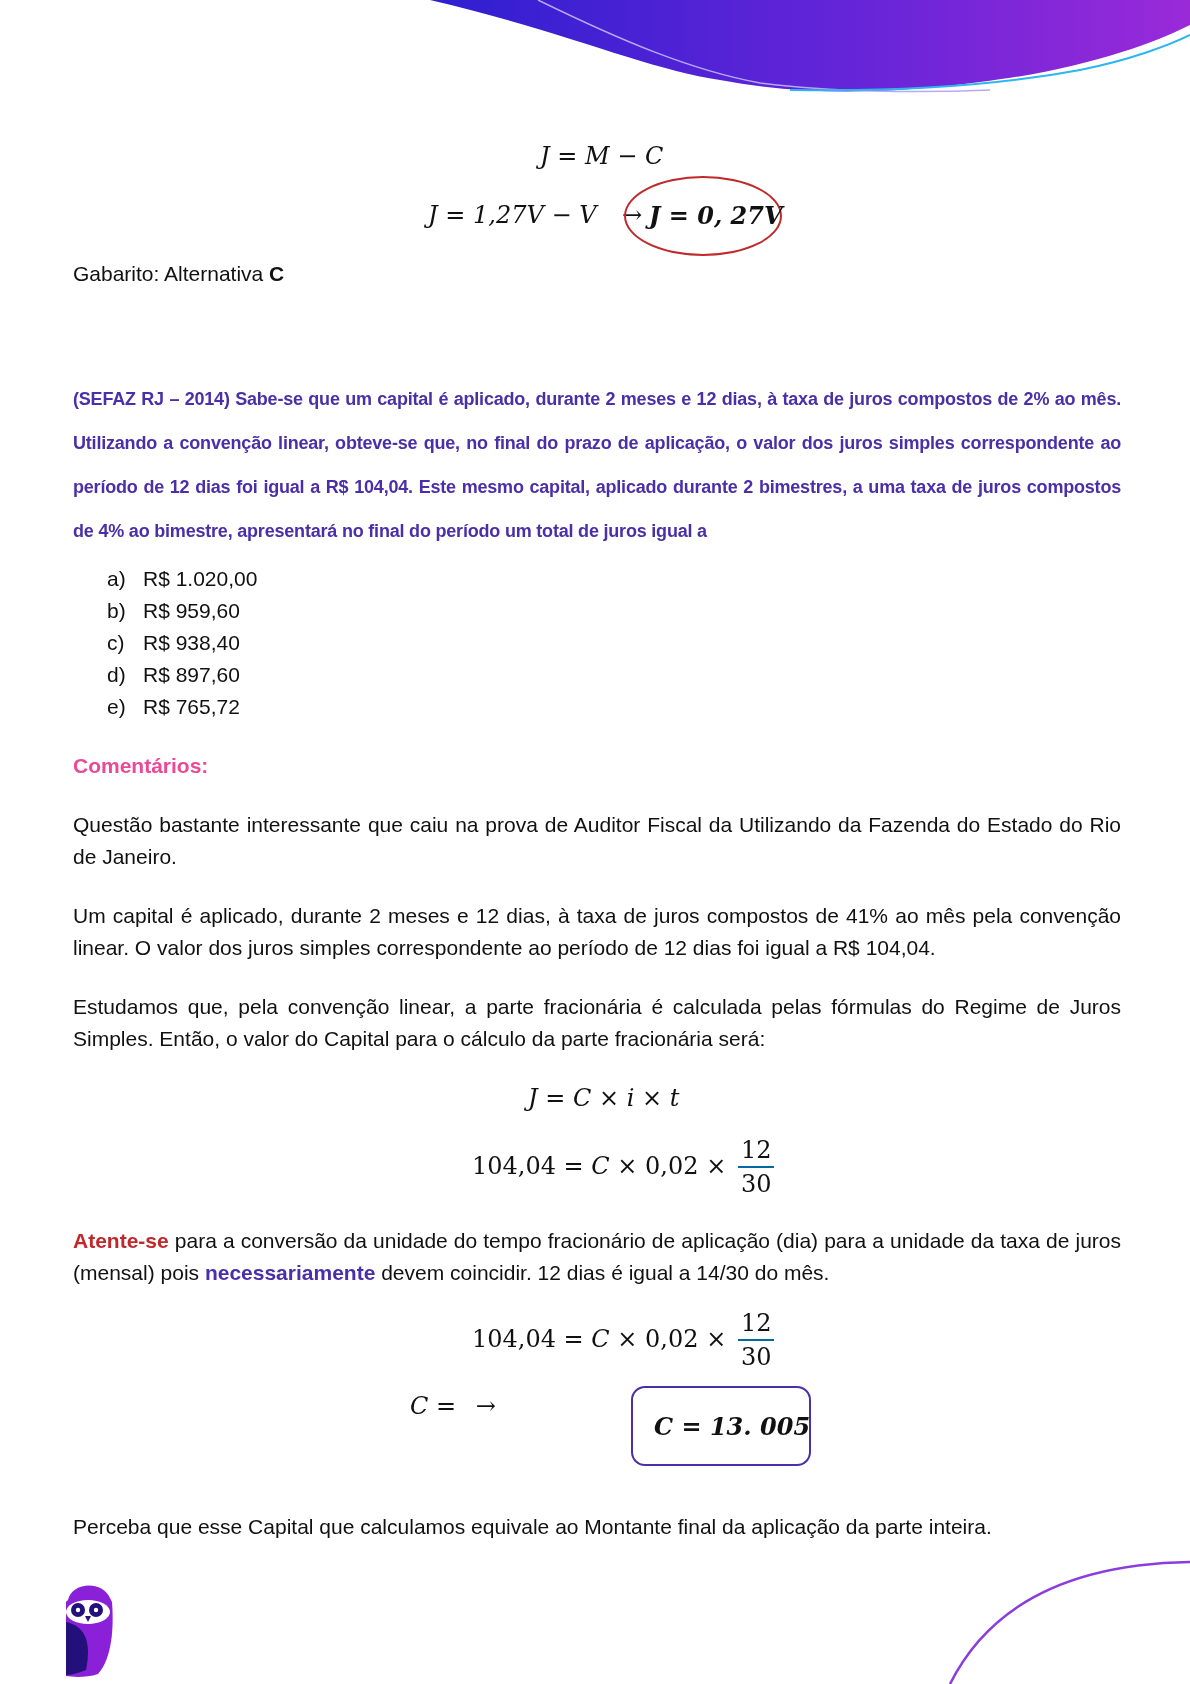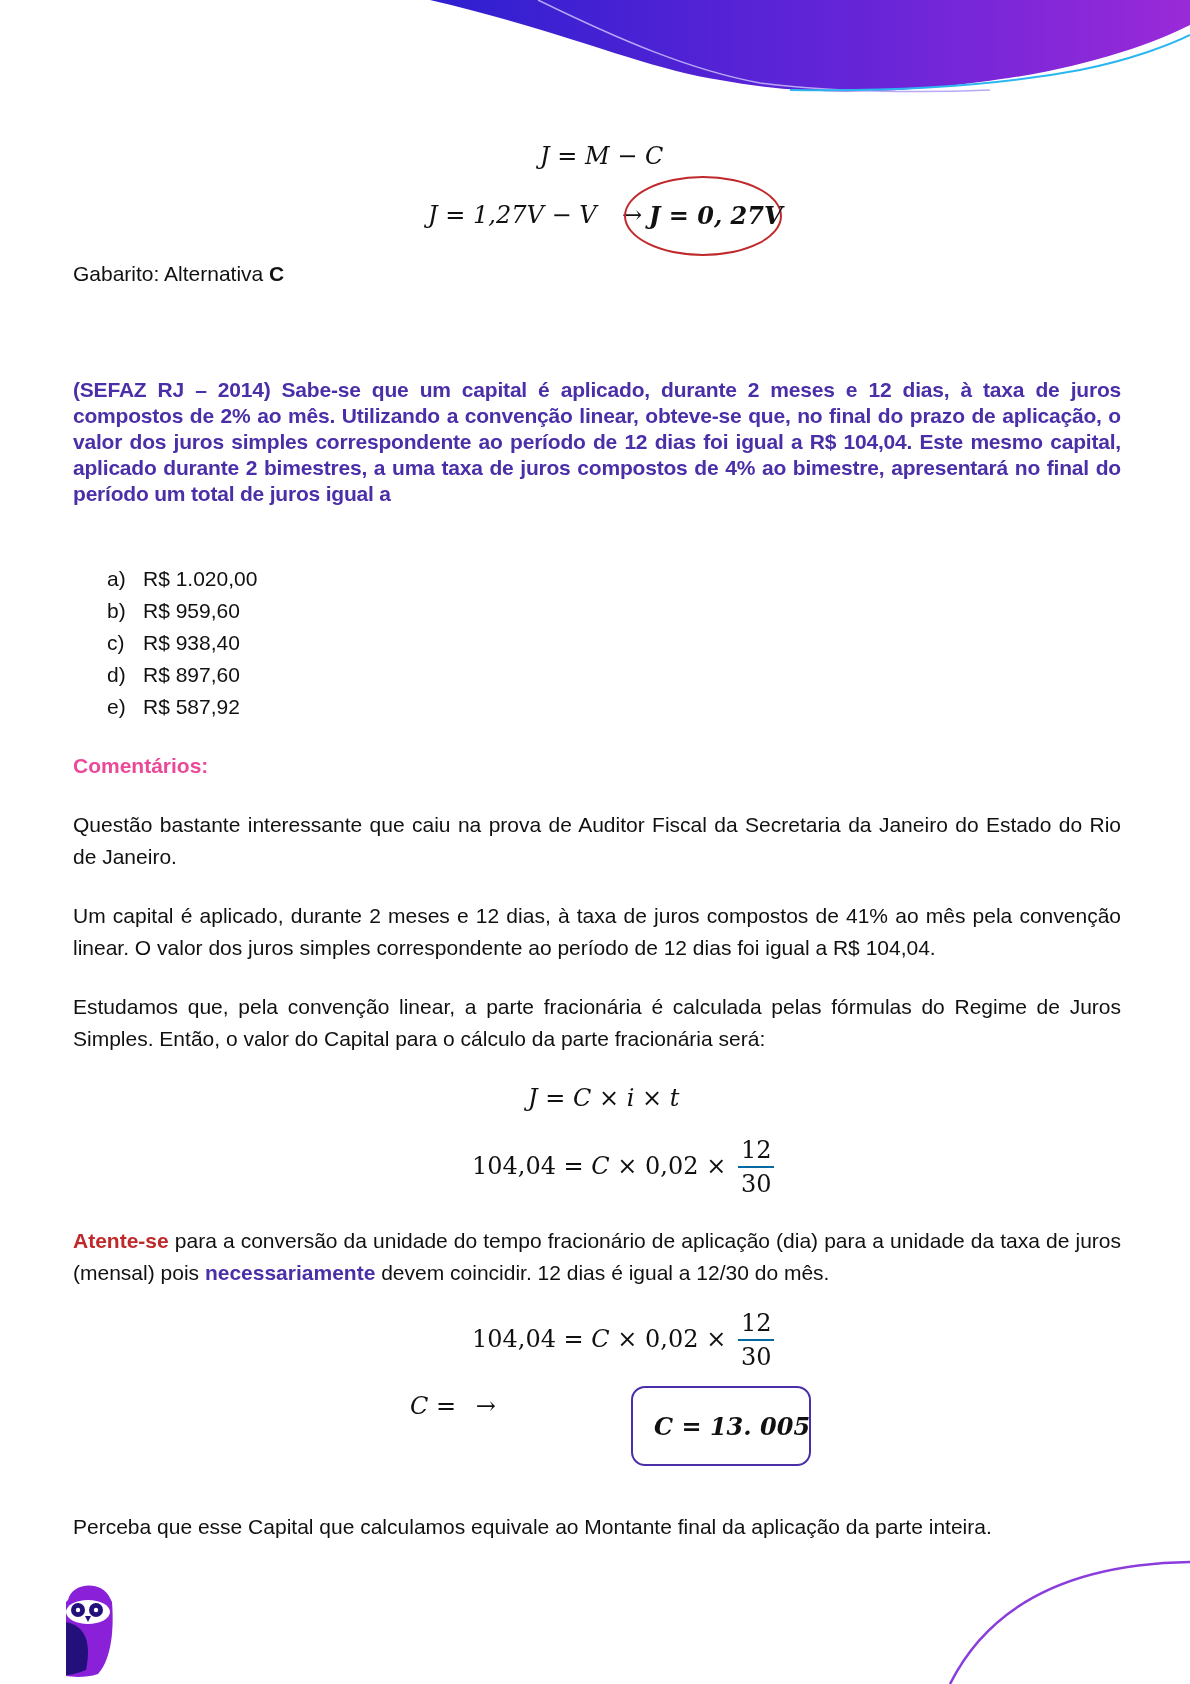--- a/index.html
+++ b/index.html
@@ -6,21 +6,21 @@
     body {
       width: 1190px; height: 1684px; position: relative; overflow: hidden;
       font-family: "Liberation Sans", sans-serif; color: #111111;
     }
     .deco { position: absolute; left: 0; top: 0; pointer-events: none; }
     .text {
       position: absolute; left: 73px; width: 1048px;
       font-size: 21px; line-height: 32px; text-align: justify;
     }
     .q {
-      color: #4b2fa8; font-weight: bold; font-size: 21px; line-height: 26px;
+      color: #4b2fa8; font-weight: bold; font-size: 18px; line-height: 44px;
       letter-spacing: -0.2px;
     }
     .math {
       position: absolute; font-family: "DejaVu Serif", "Liberation Serif", serif;
       font-size: 24px; color: #111; white-space: nowrap;
     }
     .it { font-style: italic; }
     .b { font-weight: bold; }
     .frac {
       display: inline-flex; flex-direction: column; align-items: center;
@@ -87,40 +87,40 @@
   <div class="opt">
       <span class="letter">c)</span>
       <span>R$ 938,40</span>
     </div>
   <div class="opt">
       <span class="letter">d)</span>
       <span>R$ 897,60</span>
     </div>
   <div class="opt">
       <span class="letter">e)</span>
-      <span>R$ 587,92</span>
+      <span>R$ 765,72</span>
     </div>
 </div>
 
 <div class="text heading" style="top:750px;">Comentários:</div>
-<div class="text" style="top:809px;">Questão bastante interessante que caiu na prova de Auditor Fiscal da Secretaria da Janeiro do Estado do Rio de Janeiro.</div>
+<div class="text" style="top:809px;">Questão bastante interessante que caiu na prova de Auditor Fiscal da Utilizando da Fazenda do Estado do Rio de Janeiro.</div>
 <div class="text" style="top:900px;">Um capital é aplicado, durante 2 meses e 12 dias, à taxa de juros compostos de 41% ao mês pela convenção linear. O valor dos juros simples correspondente ao período de 12 dias foi igual a R$ 104,04.</div>
 <div class="text" style="top:991px;">Estudamos que, pela convenção linear, a parte fracionária é calculada pelas fórmulas do Regime de Juros Simples. Então, o valor do Capital para o cálculo da parte fracionária será:</div>
 
 <div class="math it" style="left:528px; top:1084px;">J = C × i × t</div>
 
 <div class="math" style="left:472px; top:1136px;">
   <span>104,04 = </span><span class="it">C</span><span> × 0,02 × </span><span class="frac">
       <span class="num">12</span>
       <span class="den">30</span>
     </span>
 </div>
 
 <div class="text" style="top:1225px;">
-  <span class="red">Atente-se</span><span> para a conversão da unidade do tempo fracionário de aplicação (dia) para a unidade da taxa de juros (mensal) pois </span><span class="purple">necessariamente</span><span> devem coincidir. 12 dias é igual a 12/30 do mês.</span>
+  <span class="red">Atente-se</span><span> para a conversão da unidade do tempo fracionário de aplicação (dia) para a unidade da taxa de juros (mensal) pois </span><span class="purple">necessariamente</span><span> devem coincidir. 12 dias é igual a 14/30 do mês.</span>
 </div>
 
 <div class="math" style="left:472px; top:1309px;">
   <span>104,04 = </span><span class="it">C</span><span> × 0,02 × </span><span class="frac">
       <span class="num">12</span>
       <span class="den">30</span>
     </span>
 </div>
 
 <div class="math" style="left:410px; top:1392px;">

